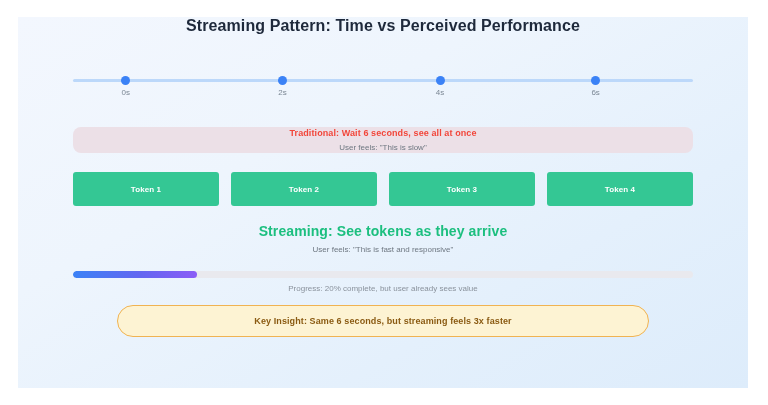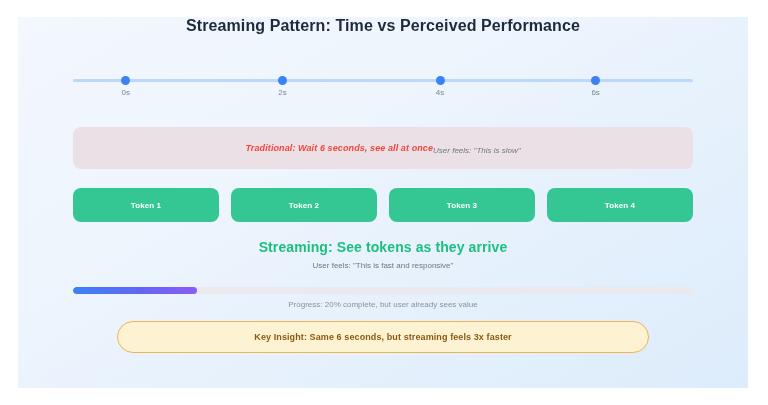--- a/index.html
+++ b/index.html
@@ -69,28 +69,27 @@
     margin-top: 3px;
     font-size: 8px;
     color: #7b8794;
   }
 
   
   .traditional-box {
     margin: 0 auto;
     margin-top: 22px;
     width: 620px;
-    height: 42px;
+    height: 26px;
     background: #ece0e7;
     border-radius: 8px;
     display: flex;
-    flex-direction: row;
+    flex-direction: column;
     align-items: center;
     justify-content: center;
-    font-style: italic;
   }
   .trad-head {
     font-size: 9px;
     font-weight: bold;
     color: #f2463a;
     letter-spacing: 0.1px;
   }
   .trad-sub {
     margin-top: 5px;
     font-size: 8px;
@@ -102,21 +101,21 @@
     margin: 0 auto;
     margin-top: 19px;
     width: 620px;
     display: flex;
     gap: 12px;
   }
   .token {
     flex: 1;
     height: 34px;
     background: #34c794;
-    border-radius: 8px;
+    border-radius: 3px;
     display: flex;
     align-items: center;
     justify-content: center;
     color: #ffffff;
     font-size: 8px;
     font-weight: bold;
     letter-spacing: 0.1px;
   }
 
   

